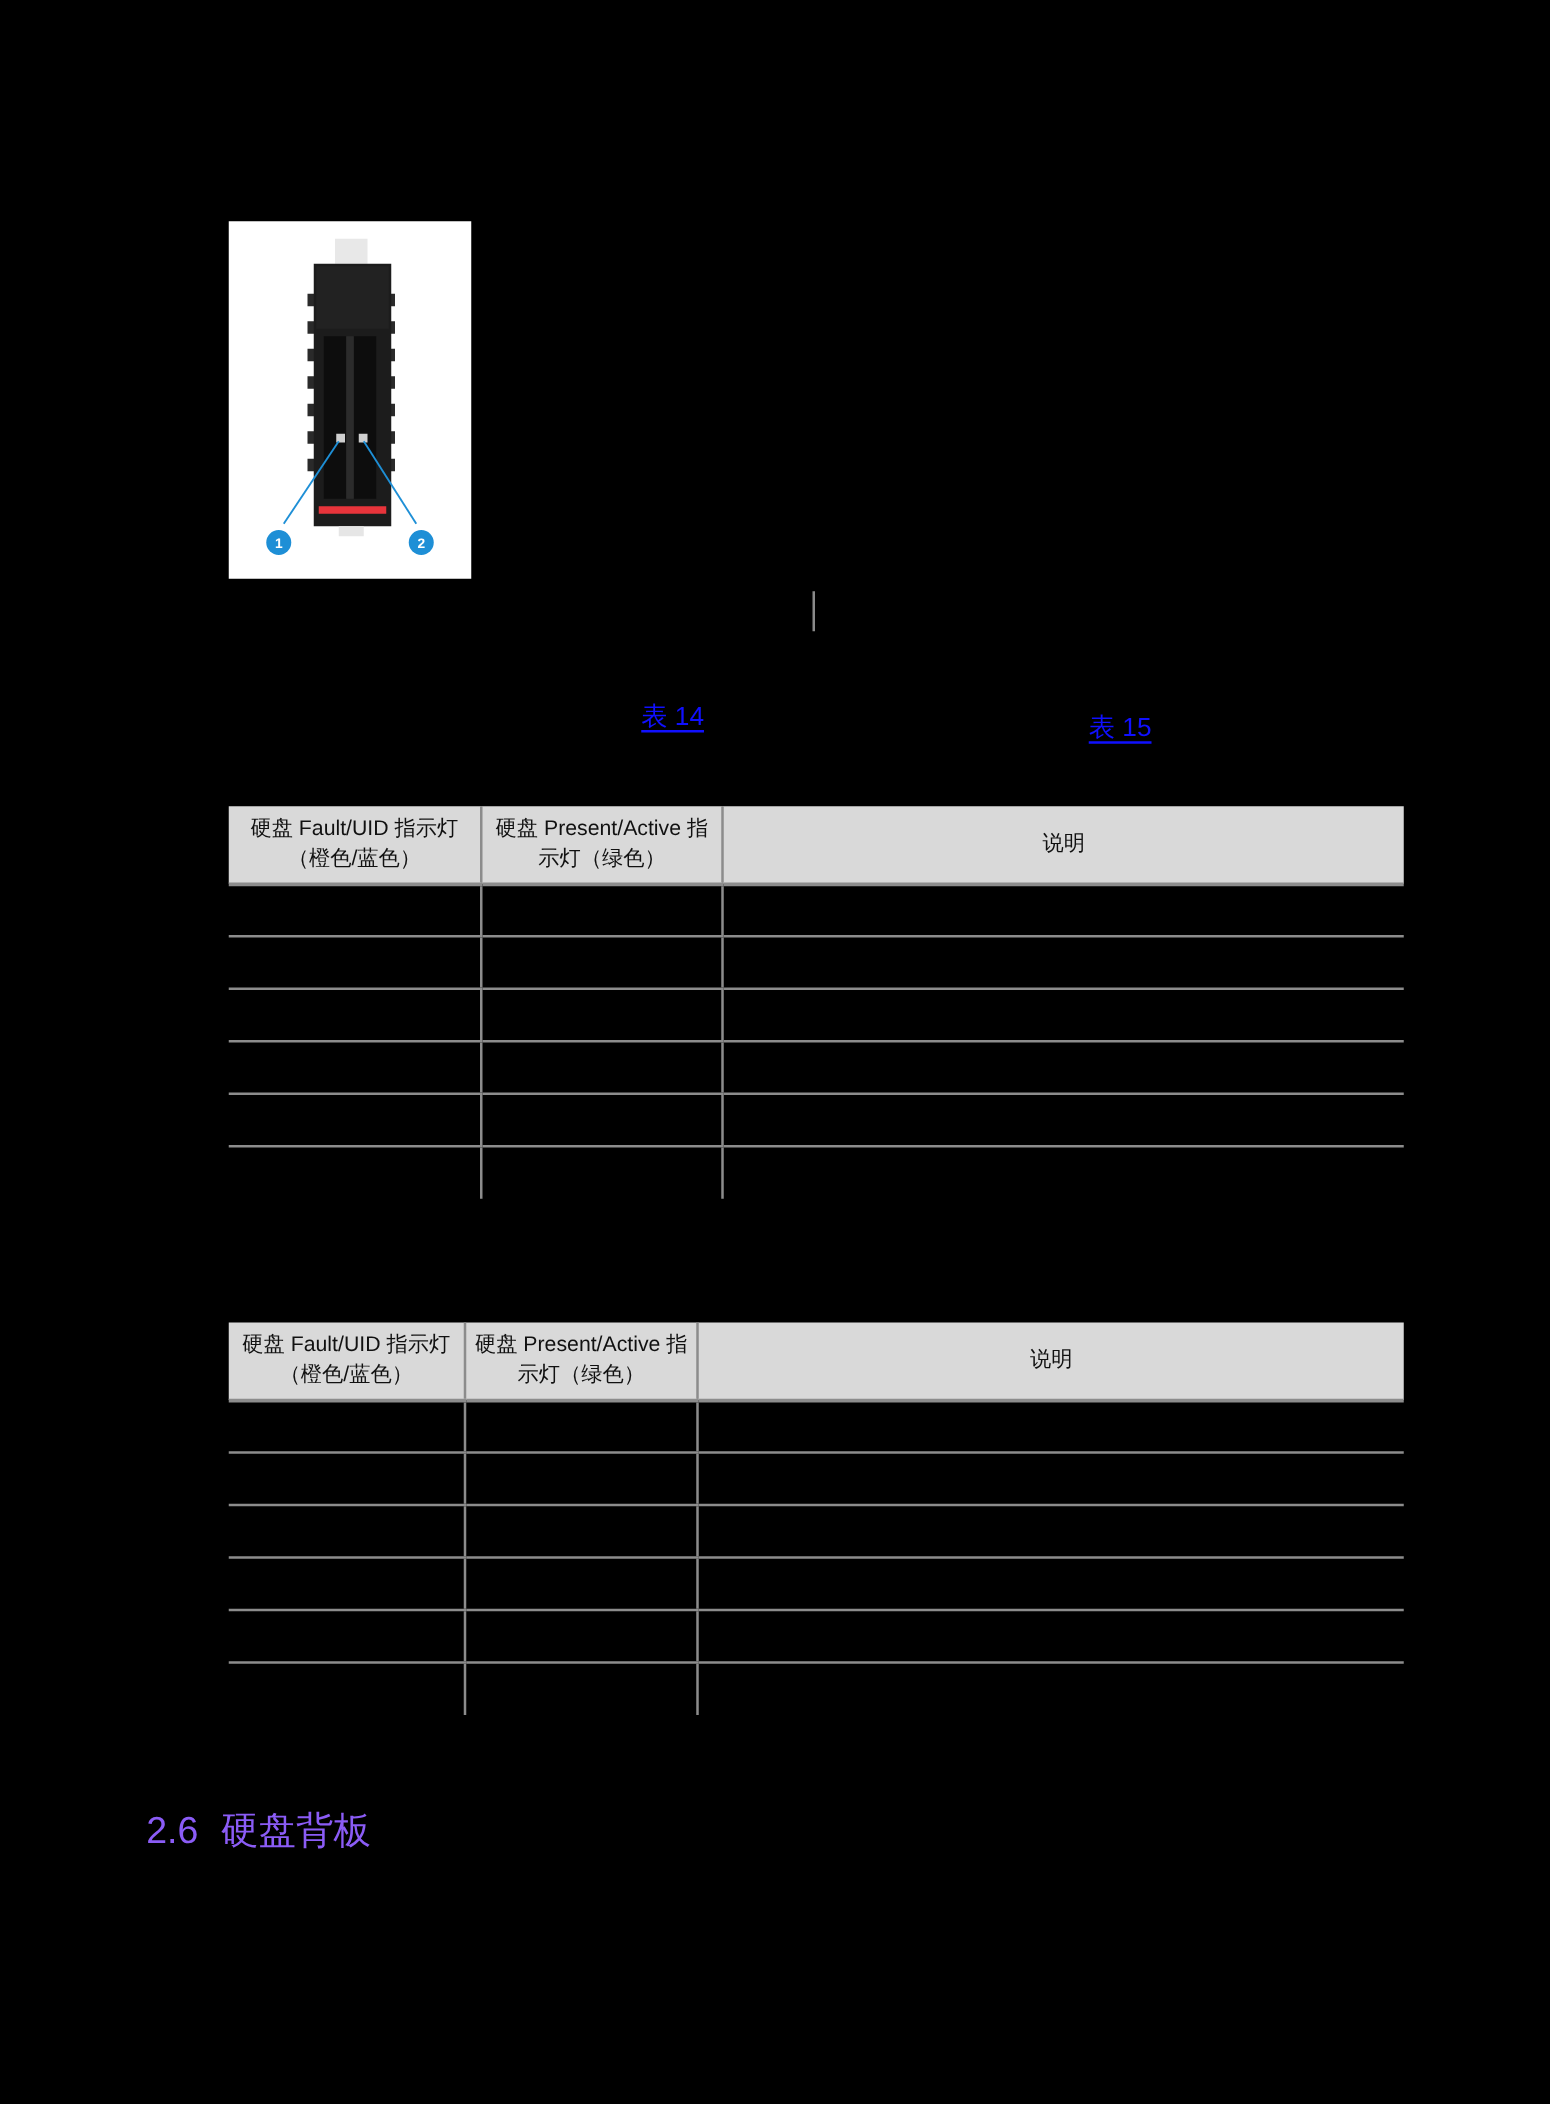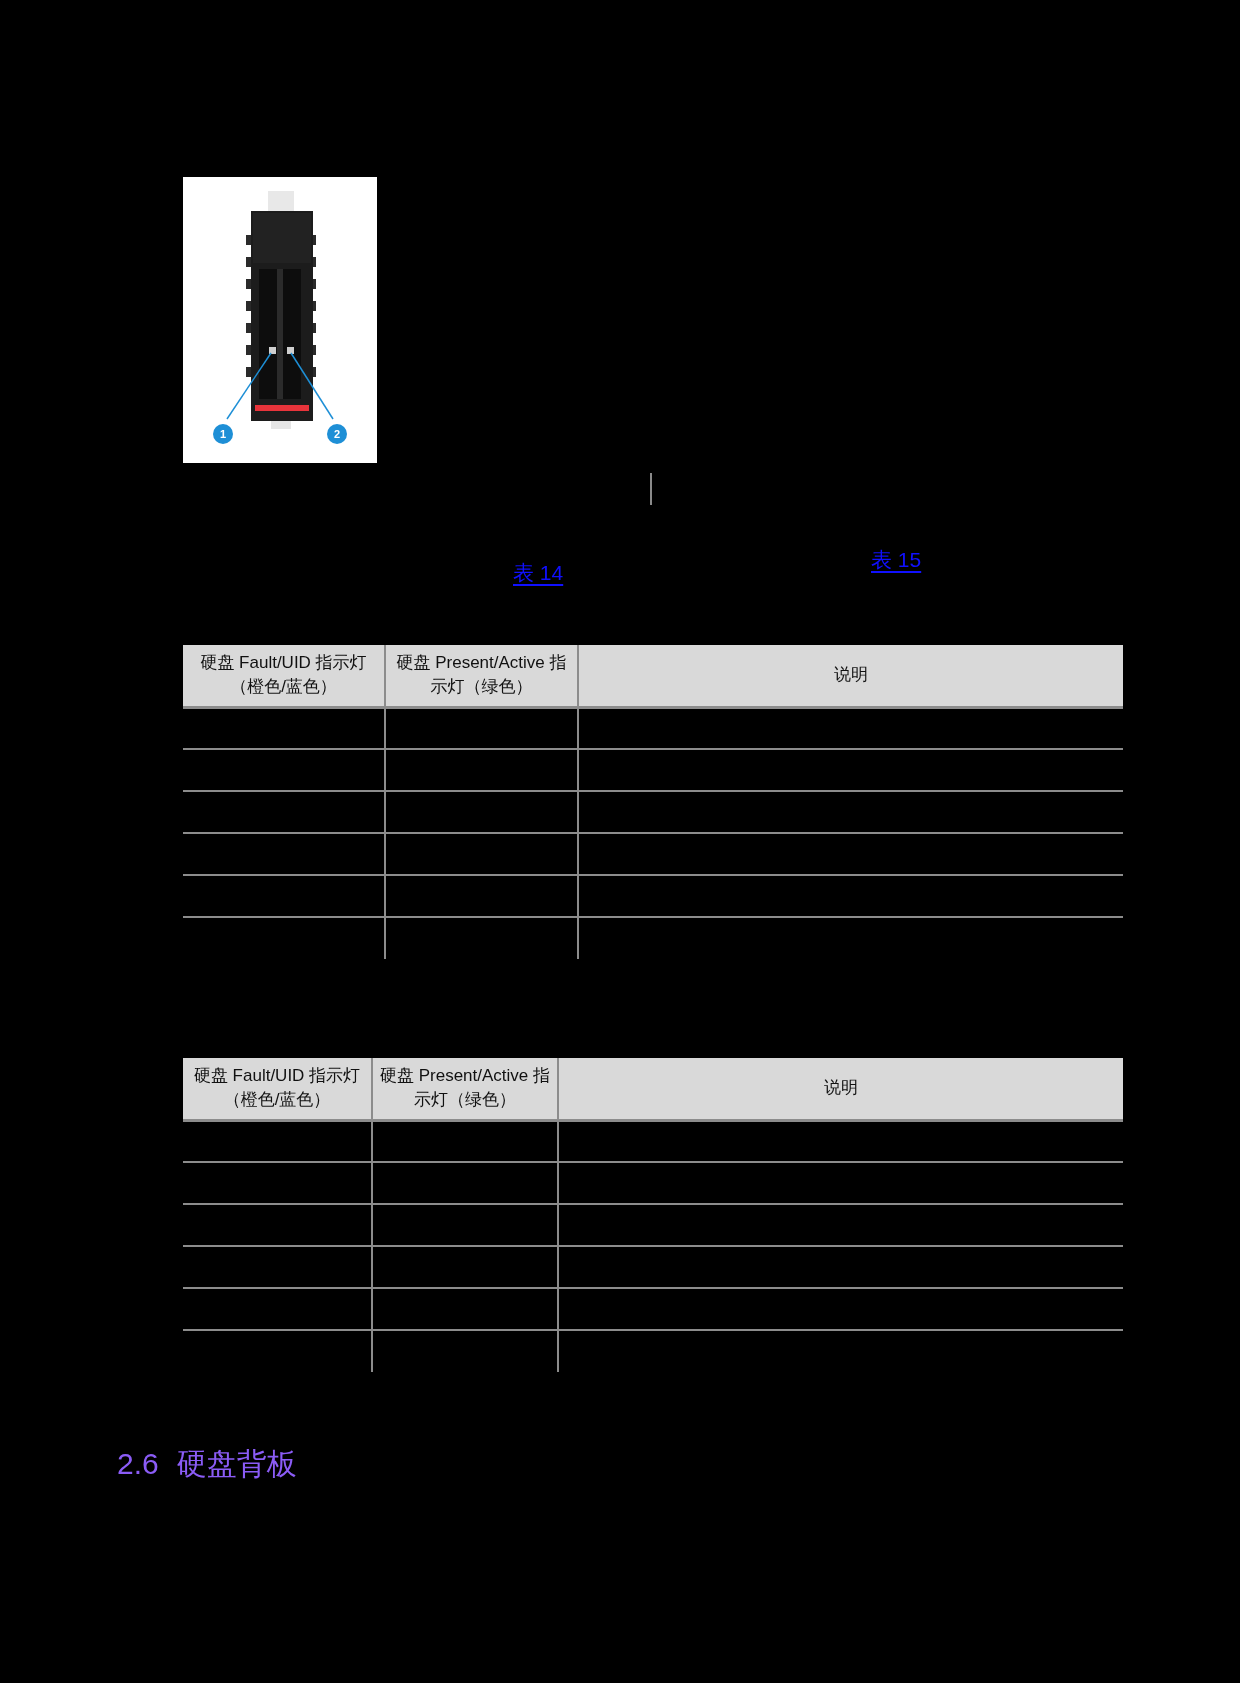--- a/index.html
+++ b/index.html
@@ -29,21 +29,21 @@
     color: #1010ff;
     text-decoration: underline;
     text-decoration-thickness: 2px;
     text-underline-offset: 4px;
     font-size: 21px;
     font-family: "Liberation Sans", "DejaVu Sans", sans-serif;
     cursor: pointer;
     white-space: nowrap;
   }
   .xref-14 { left: 513px; top: 559px; text-align: right; }
-  .xref-15 { left: 871px; top: 546px; }
+  .xref-15 { left: 871px; top: 568px; }
 
   
   table.led {
     position: absolute;
     border-collapse: collapse;
     table-layout: fixed;
     left: 183px; width: 940px;
   }
   table.led th {
     background: #d9d9d9;

